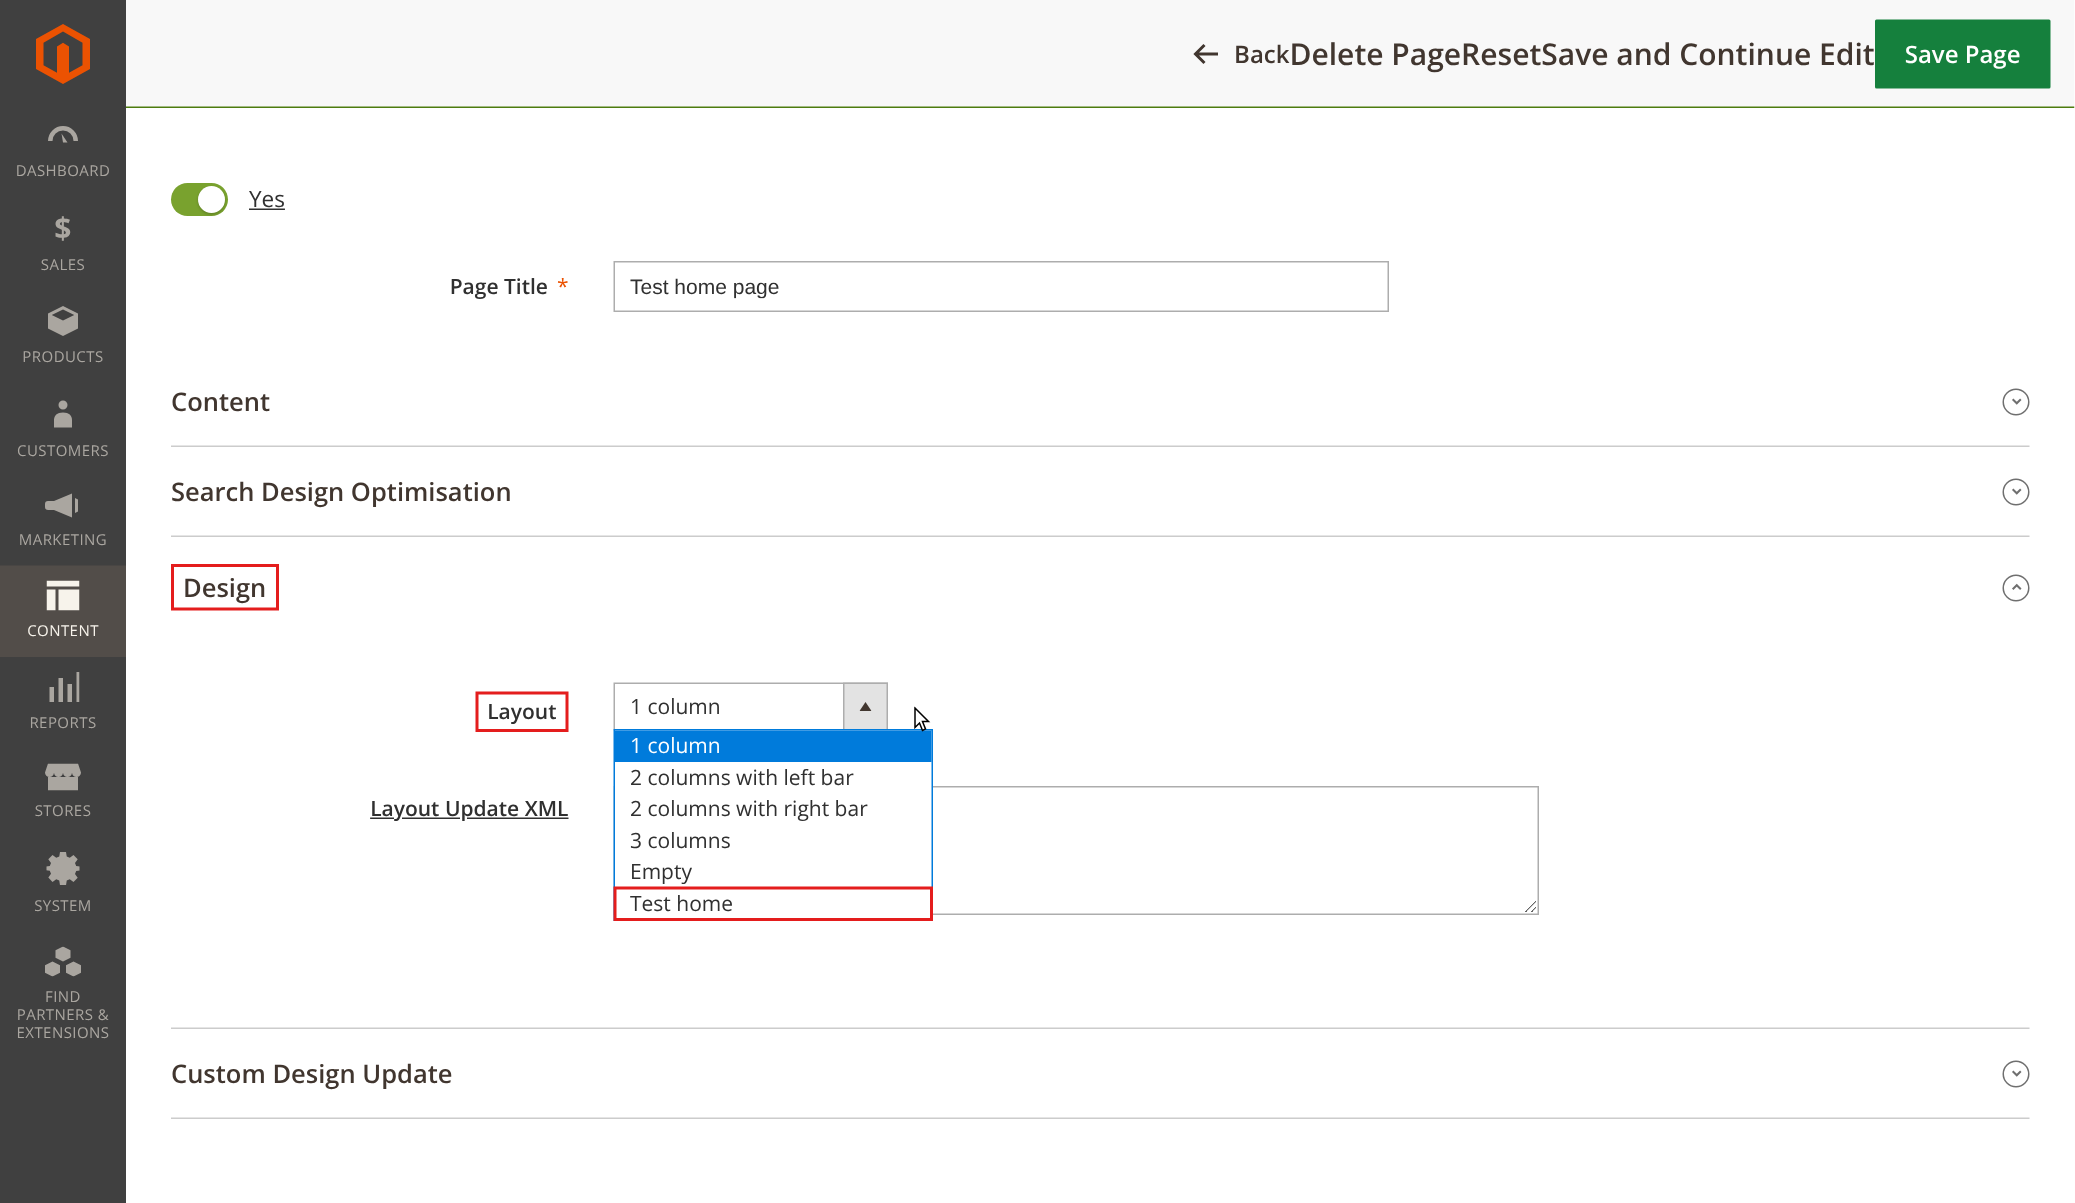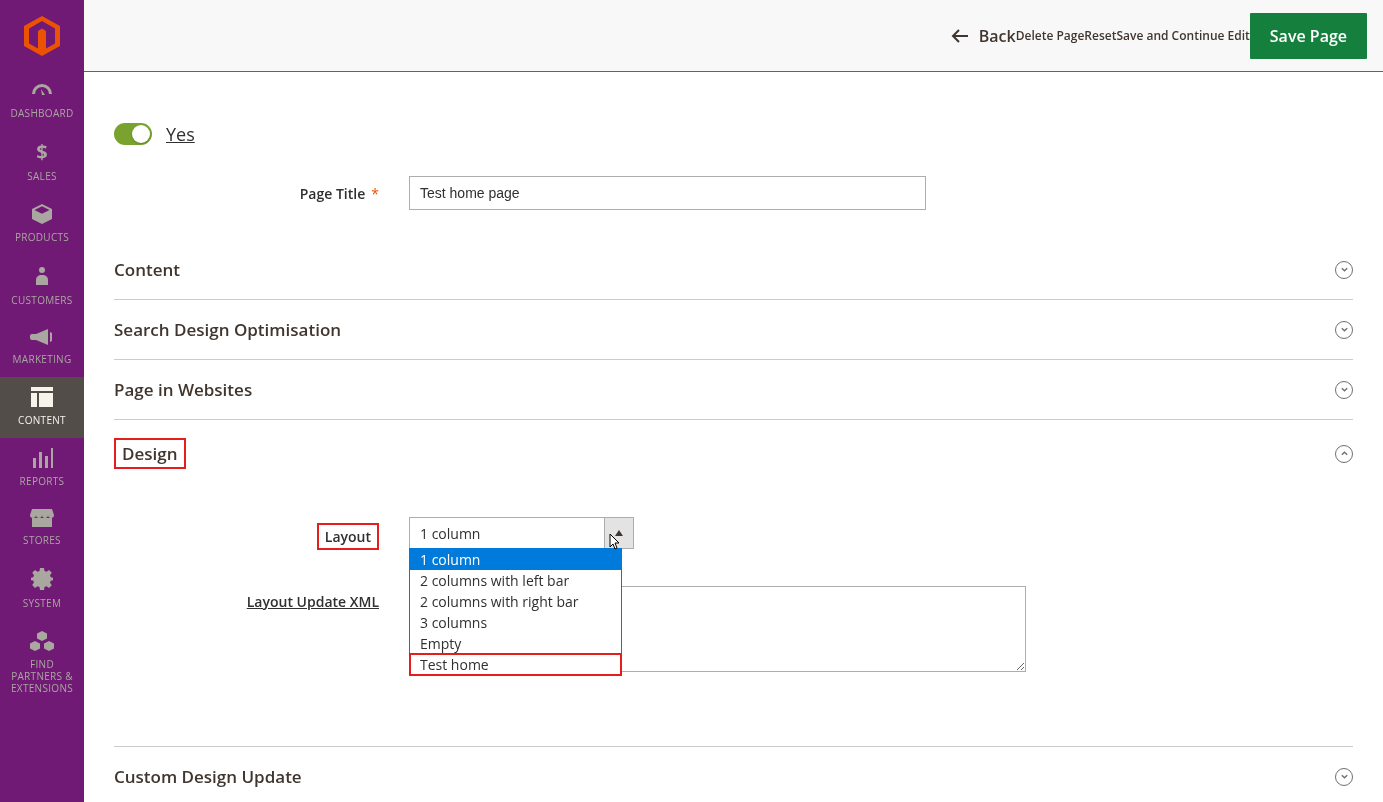--- a/index.html
+++ b/index.html
@@ -1,63 +1,63 @@
 <!DOCTYPE html>
 <html><head>
 <meta charset="utf-8">
 <style>
 * { box-sizing: border-box; margin: 0; padding: 0; }
 body { font-family: 'Open Sans', Helvetica, Arial, sans-serif; font-size: 14px; color: #333; background: #fff; }
 .viewport { width: 1383px; height: 802px; position: relative; overflow: hidden; }
 
 
-.sidebar { position: absolute; left: 0; top: 0; width: 84px; height: 100%; background: #701a75; display: flex; flex-direction: column; }
+.sidebar { position: absolute; left: 0; top: 0; width: 84px; height: 100%; background: #404040; display: flex; flex-direction: column; }
 .logo { width: 84px; height: 72px; display: flex; align-items: center; justify-content: center; }
 .logo svg { width: 36px; height: 40px; }
 .nav-item { display: flex; flex-direction: column; align-items: center; justify-content: center; padding: 10px 0 12px; cursor: pointer; color: #aaa6a0; font-size: 10px; letter-spacing: 0.3px; text-align: center; }
 .nav-item.active { background: #524d49; color: #f7f3eb; }
 .nav-item .icon { margin-bottom: 4px; color: #aaa6a0; }
 .nav-item.active .icon { color: #f7f3eb; }
 .nav-item .label { line-height: 1.2; padding: 0 4px; }
 
 
 .main { position: absolute; left: 84px; top: 0; right: 0; bottom: 0; background: #fff; }
 
 
 .top-actions { height: 72px; width: 100%; background: #f8f8f8; border-bottom: 1px solid #4d7c0f; display: flex; align-items: center; justify-content: flex-end; padding-right: 16px; }
-.top-actions .act { color: #41362f; font-weight: 600; font-size: 12px; cursor: pointer; }
+.top-actions .act { color: #41362f; font-weight: 600; font-size: 20px; cursor: pointer; }
 .back-btn { display: flex; align-items: center; gap: 10px; color: #41362f; font-weight: 600; font-size: 16px; cursor: pointer; }
 .save-page { background: #15803d; color: #fff; padding: 12px 20px; font-weight: 600; font-size: 16px; cursor: pointer; border-radius: 1px; }
 
 
 .form-area { padding: 50px 30px 0 30px; }
 .form-row { display: flex; align-items: center; margin-bottom: 30px; }
 .form-label { width: 295px; text-align: right; padding-right: 30px; color: #303030; font-weight: 600; font-size: 14px; }
 .form-label.req::after { content: "*"; color: #eb5202; margin-left: 6px; font-weight: 400; }
 .form-control { flex: 0 0 auto; }
 .text-input { width: 517px; height: 34px; border: 1px solid #adadad; padding: 0 10px; font-size: 14px; color: #303030; }
 
 
 .toggle { display: inline-flex; align-items: center; gap: 14px; }
 .toggle-track { width: 38px; height: 22px; border-radius: 12px; background: #79a22e; position: relative; }
 .toggle-thumb { position: absolute; right: 2px; top: 2px; width: 18px; height: 18px; border-radius: 50%; background: #fff; box-shadow: 0 1px 2px rgba(0,0,0,.2); }
-.toggle-text { color: #303030; font-size: 18px; text-decoration: underline; }
+.toggle-text { color: #303030; font-size: 15px; text-decoration: underline; }
 
 
 .accordion { border-bottom: 1px solid #ccc; }
 .accordion-head { display: flex; align-items: center; justify-content: space-between; padding: 18px 0; cursor: pointer; }
 .accordion-title { font-size: 17px; font-weight: 600; color: #41362f; }
 .chevron-circle { width: 18px; height: 18px; border: 1px solid #6f6f6f; border-radius: 50%; display: flex; align-items: center; justify-content: center; }
 .chevron-circle svg { width: 9px; height: 9px; }
 .accordion-body { padding: 30px 0 40px; }
 
 .red-box { border: 2px solid #e41d1d; padding: 2px 6px; display: inline-block; }
 
 
-.select-wrap { position: relative; width: 225px; }
+.select-wrap { position: relative; width: 183px; }
 .select-box { width: 100%; height: 32px; border: 1px solid #adadad; display: flex; align-items: center; padding: 0 10px; font-size: 14px; color: #303030; background: #fff; }
 .select-arrow { position: absolute; right: 0; top: 0; width: 30px; height: 32px; background: #e3e3e3; border: 1px solid #adadad; border-left: 1px solid #adadad; display: flex; align-items: center; justify-content: center; }
 .dropdown { position: absolute; left: 0; top: 31px; width: 213px; border: 1px solid #007bdb; background: #fff; z-index: 10; }
 .dropdown-item { padding: 1px 10px; font-size: 14px; color: #303030; cursor: pointer; line-height: 19px; }
 .dropdown-item.selected { background: #007bdb; color: #fff; }
 .dropdown-item.highlighted { border: 2px solid #e41d1d; margin: -1px; padding: 0 9px; }
 
 .textarea { width: 617px; height: 86px; border: 1px solid #adadad; padding: 6px 10px; font-size: 14px; color: #303030; resize: both; }
 
 .cursor-img { position: absolute; width: 14px; height: 20px; pointer-events: none; z-index: 20; }
@@ -185,30 +185,20 @@
         <div class="accordion-head">
           <span class="accordion-title">Search Design Optimisation</span>
           <span class="chevron-circle">
               <svg viewBox="0 0 10 10">
                 <path fill="none" stroke="#6f6f6f" stroke-width="1.5" d="M2 3.5 L5 6.5 L8 3.5"></path>
               </svg>
             </span>
         </div>
       </div>
 
-      <div class="accordion">
-        <div class="accordion-head">
-          <span class="accordion-title">Page in Websites</span>
-          <span class="chevron-circle">
-              <svg viewBox="0 0 10 10">
-                <path fill="none" stroke="#6f6f6f" stroke-width="1.5" d="M2 3.5 L5 6.5 L8 3.5"></path>
-              </svg>
-            </span>
-        </div>
-      </div>
 
       <div class="accordion">
         <div class="accordion-head">
           <span class="red-box"><span class="accordion-title">Design</span></span>
           <span class="chevron-circle">
               <svg viewBox="0 0 10 10">
                 <path fill="none" stroke="#6f6f6f" stroke-width="1.5" d="M2 6.5 L5 3.5 L8 6.5"></path>
               </svg>
             </span>
         </div>

